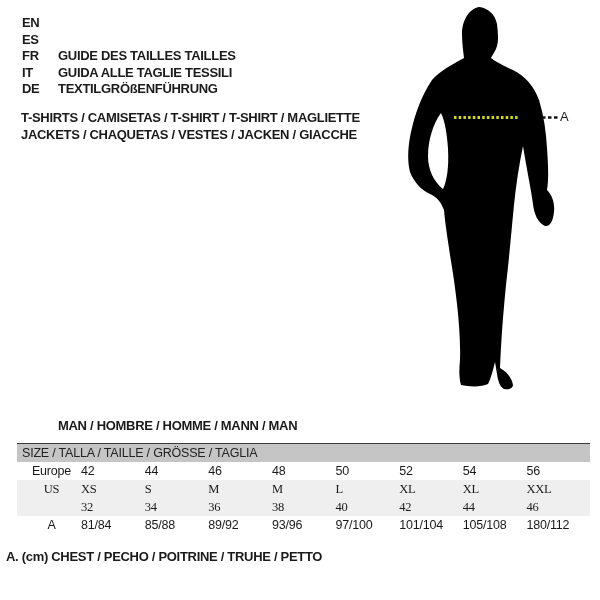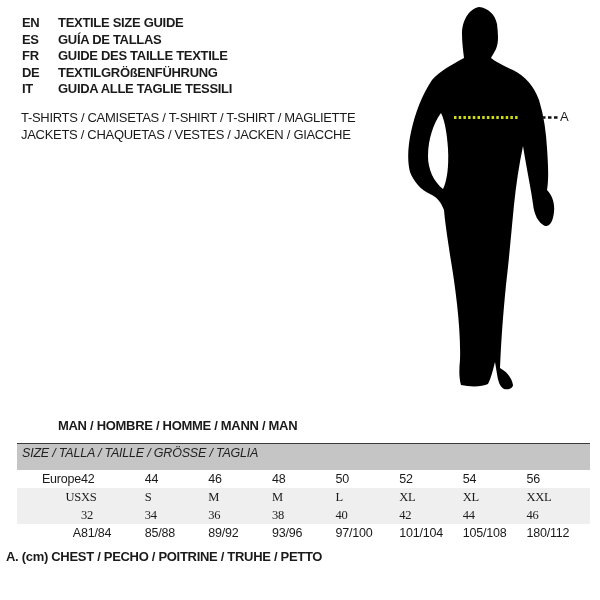--- a/index.html
+++ b/index.html
@@ -7,65 +7,63 @@
   .canvas{position:relative;width:600px;height:600px;background:#ffffff;overflow:hidden;color:#1a1a1a;}
 
   
   .lang-list{position:absolute;left:22px;top:15px;}
   .lang-row{display:flex;line-height:16.6px;font-size:13px;font-weight:600;letter-spacing:-0.3px;}
   .lang-code{width:36px;flex:0 0 36px;}
   .lang-title{white-space:nowrap;}
 
   
   .categories{position:absolute;left:21px;top:109px;}
-  .category-line{font-size:13px;font-weight:400;line-height:17px;letter-spacing:-0.3px;white-space:nowrap;}
+  .category-line{font-size:13px;font-weight:700;line-height:17px;letter-spacing:-0.3px;white-space:nowrap;}
 
   
   .figure-svg{position:absolute;left:0;top:0;width:600px;height:400px;display:block;}
   .measure-label{position:absolute;left:560px;top:109px;font-size:13px;font-weight:500;letter-spacing:-0.2px;}
 
   
   .section-title{position:absolute;left:18px;top:418px;font-size:13px;font-weight:700;letter-spacing:-0.3px;white-space:nowrap;padding-left:40px;}
 
   
   .size-table{position:absolute;left:17px;top:443px;width:573px;border-top:1.5px solid #3a3a3a;font-size:12.5px;letter-spacing:-0.2px;}
-  .t-header{background:#c5c5c5;height:26px;line-height:18.5px;padding-left:5px;color:#222;font-style:italic;}
+  .t-header{background:#c5c5c5;height:18px;line-height:18.5px;padding-left:5px;color:#222;}
   .t-row{display:grid;grid-template-columns:64px repeat(8,1fr);height:18px;line-height:18px;}
   .t-row.stripe{background:#efefef;font-family:Liberation Serif, serif;}
-  .t-label{padding-left:5px;text-align:right;}
+  .t-label{padding-left:5px;text-align:center;}
   .t-cell{text-align:left;}
 
   
   .footnote{position:absolute;left:6px;top:549px;font-size:13px;font-weight:700;letter-spacing:-0.3px;white-space:nowrap;}
 </style>
 </head>
 <body>
 
 <div class="canvas">
 
   <div class="lang-list">
     <div class="lang-row">
       <span class="lang-code">EN</span>
-      <span class="lang-title">TEXTILE SIZE GUIDE</span>
     </div>
     <div class="lang-row">
       <span class="lang-code">ES</span>
-      <span class="lang-title">GUÍA DE TALLAS</span>
     </div>
     <div class="lang-row">
       <span class="lang-code">FR</span>
-      <span class="lang-title">GUIDE DES TAILLE TEXTILE</span>
+      <span class="lang-title">GUIDE DES TAILLES TAILLES</span>
+    </div>
+    <div class="lang-row">
+      <span class="lang-code">IT</span>
+      <span class="lang-title">GUIDA ALLE TAGLIE TESSILI</span>
     </div>
     <div class="lang-row">
       <span class="lang-code">DE</span>
       <span class="lang-title">TEXTILGRÖßENFÜHRUNG</span>
-    </div>
-    <div class="lang-row">
-      <span class="lang-code">IT</span>
-      <span class="lang-title">GUIDA ALLE TAGLIE TESSILI</span>
     </div>
   </div>
 
   <div class="categories">
     <div class="category-line">T-SHIRTS / CAMISETAS / T-SHIRT / T-SHIRT / MAGLIETTE</div>
     <div class="category-line">JACKETS / CHAQUETAS / VESTES / JACKEN / GIACCHE</div>
   </div>
 
   <svg class="figure-svg" viewBox="0 0 600 400" xmlns="http://www.w3.org/2000/svg">
     <path fill="#000000" d="

